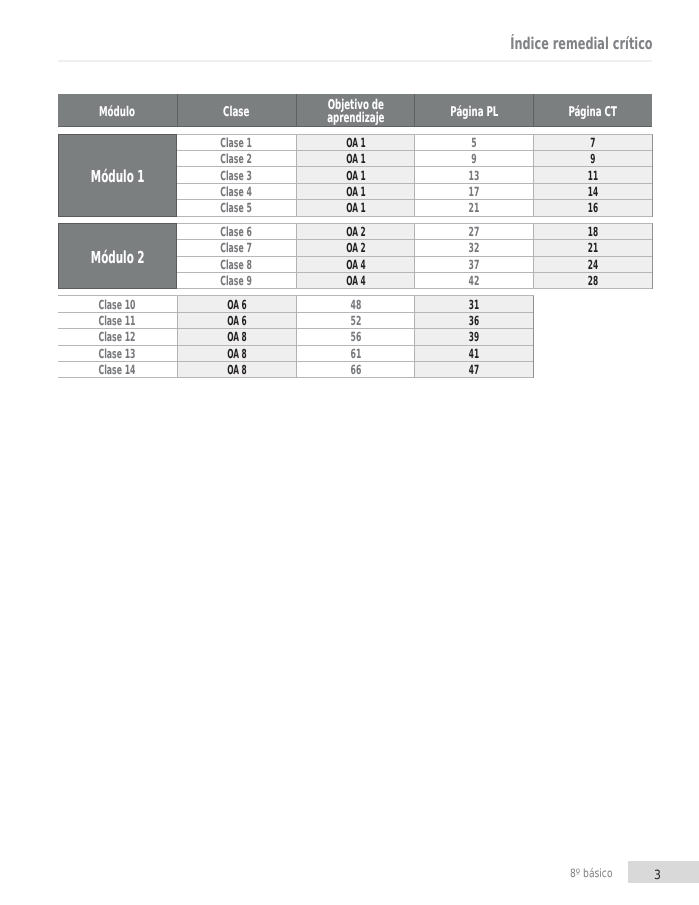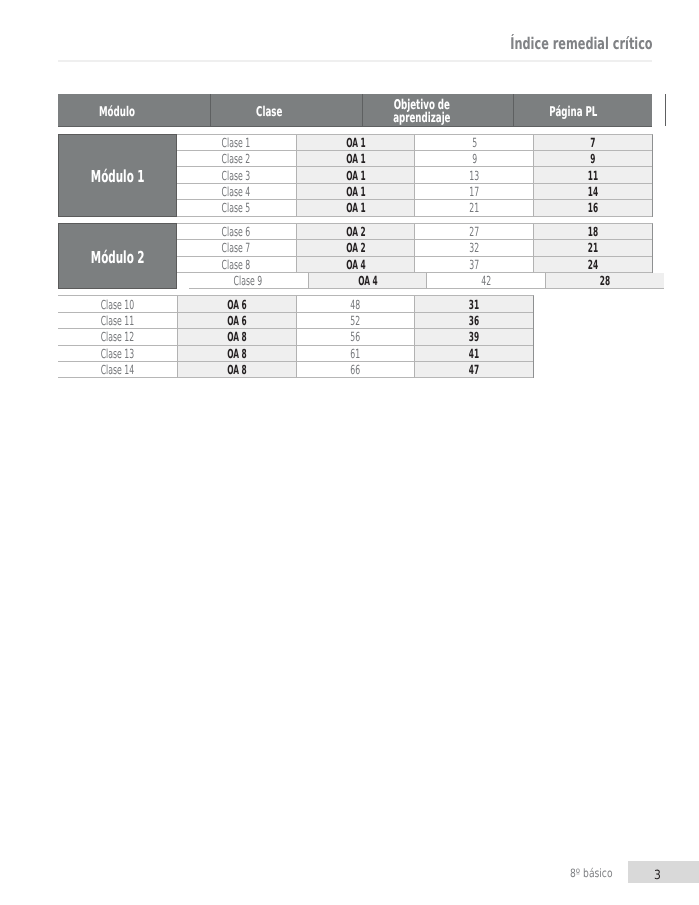--- a/index.html
+++ b/index.html
@@ -20,21 +20,21 @@
   }
   .doc-title > span { display:inline-block; transform:scaleX(0.775); transform-origin:right center; white-space:nowrap; }
   .rule {
     position:absolute; left:58px; top:60px; width:593.5px; height:2px;
     background:#efefef;
   }
 
   
   .tbl { position:absolute; left:58px; top:93.7px; width:594px; }
   .thead { display:flex; background:#7c7f80; height:33.6px; width:594px;
-    border-bottom:1px solid #5e6061; box-sizing:border-box;gap:33px; }
+    border-bottom:1px solid #5e6061; box-sizing:border-box; }
   .thead .th {
     width:118.8px; flex:0 0 auto; display:flex; align-items:center; justify-content:center;
     color:#ffffff; font-size:13.4px; font-weight:bold; text-align:center;
     line-height:12.6px;
     border-left:1px solid #5e6061;
     box-sizing:border-box;
   }
   .thead .th > div { transform:scaleX(0.72) translateY(3.4px); white-space:nowrap; }
   .thead .th:first-child { border-left:none; }
 
@@ -48,20 +48,21 @@
     text-align:center;
   }
   .mod-cell > span { transform:scaleX(0.695) translateY(1.3px); display:inline-block; white-space:nowrap; }
   .rows { flex:0 0 auto; width:475.2px; border-top:1px solid #b6b6b6; border-right:1px solid #8e9091; box-sizing:content-box; }
   .row { display:flex; }
   .cell {
     width:118.8px; flex:0 0 auto; display:flex; align-items:center; justify-content:center;
     font-size:12.6px; color:#76787b;
     border-bottom:1px solid #b6b6b6; border-left:1px solid #b2b2b2;
     box-sizing:border-box;
+    font-weight:bold;
   }
   .cell:first-child { border-left:none; }
   
   .cell > span { transform:scaleX(0.685) translateY(-0.4px); display:inline-block; white-space:nowrap; }
   .cell.shade { background:#efefef; font-weight:bold; color:#231f20; }
   .cell.shade > span { transform:scaleX(0.655) translateY(-0.4px); }
   
 
   
   .foot-label {
@@ -221,21 +222,21 @@
               <div class="cell shade">
                 <span>OA 4</span>
               </div>
               <div class="cell">
                 <span>37</span>
               </div>
               <div class="cell shade">
                 <span>24</span>
               </div>
             </div>
-            <div class="row" style="height: 16.25px; padding-left: 12px;">
+            <div class="row" style="height: 16.25px;">
               <div class="cell">
                 <span>Clase 9</span>
               </div>
               <div class="cell shade">
                 <span>OA 4</span>
               </div>
               <div class="cell">
                 <span>42</span>
               </div>
               <div class="cell shade">

